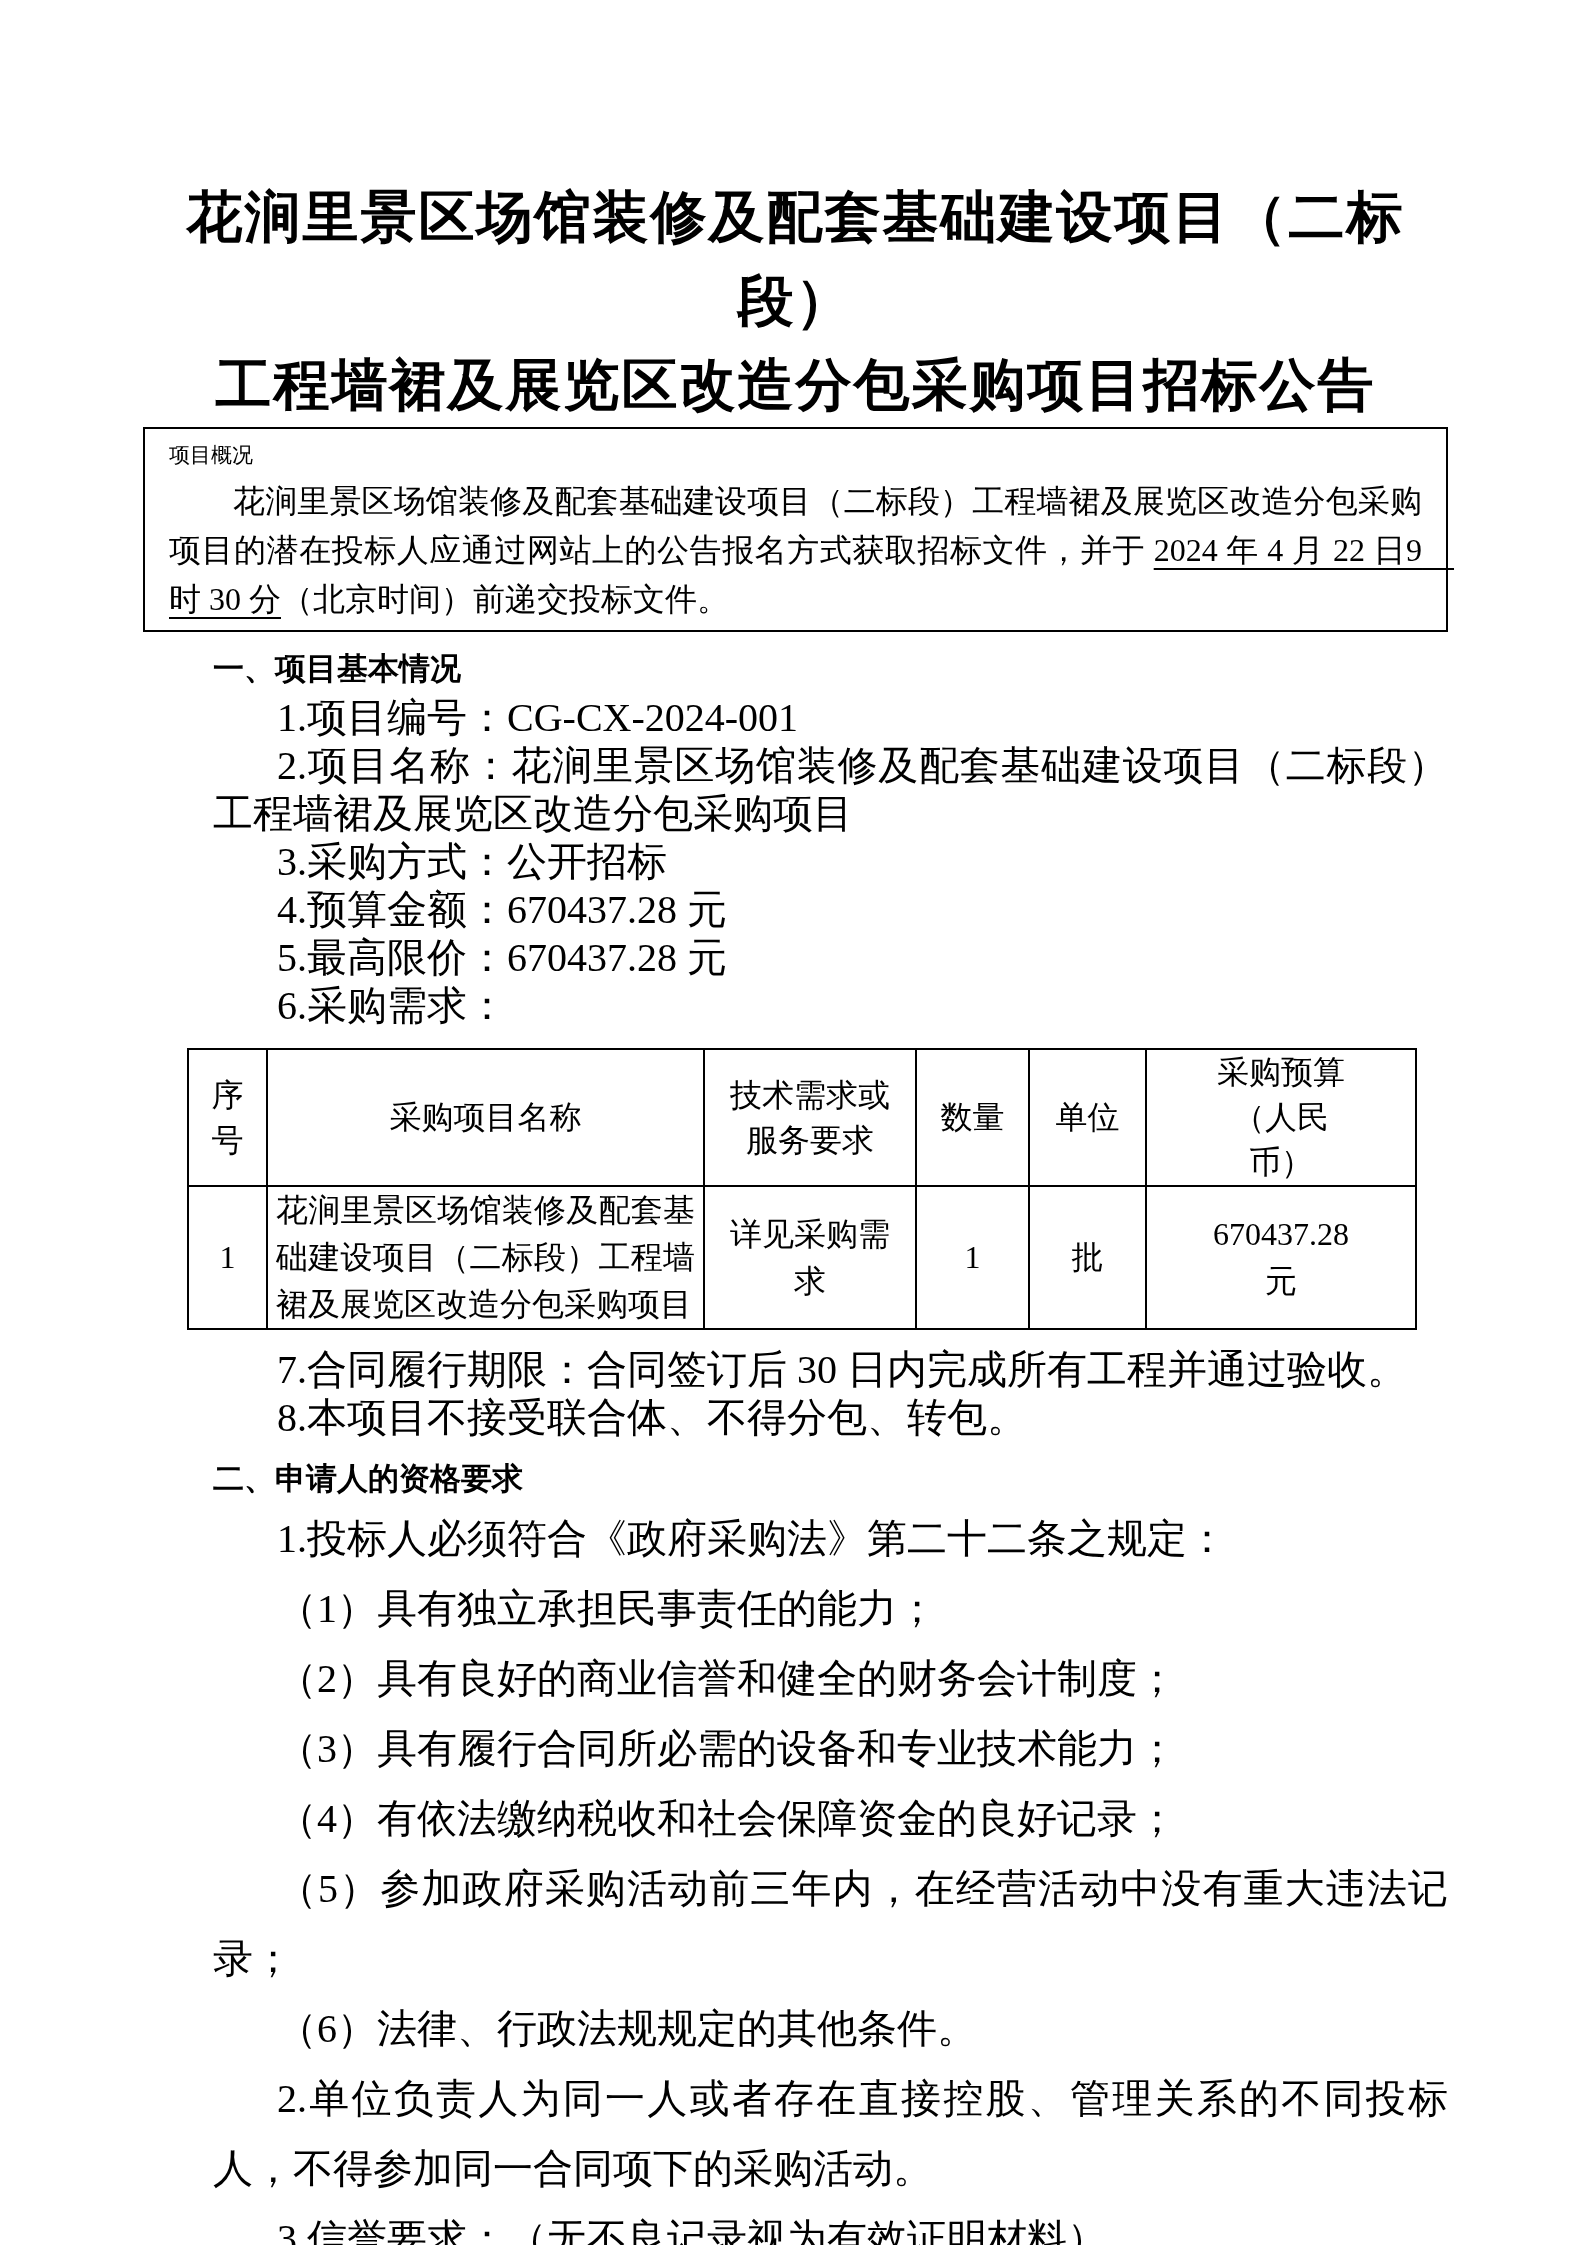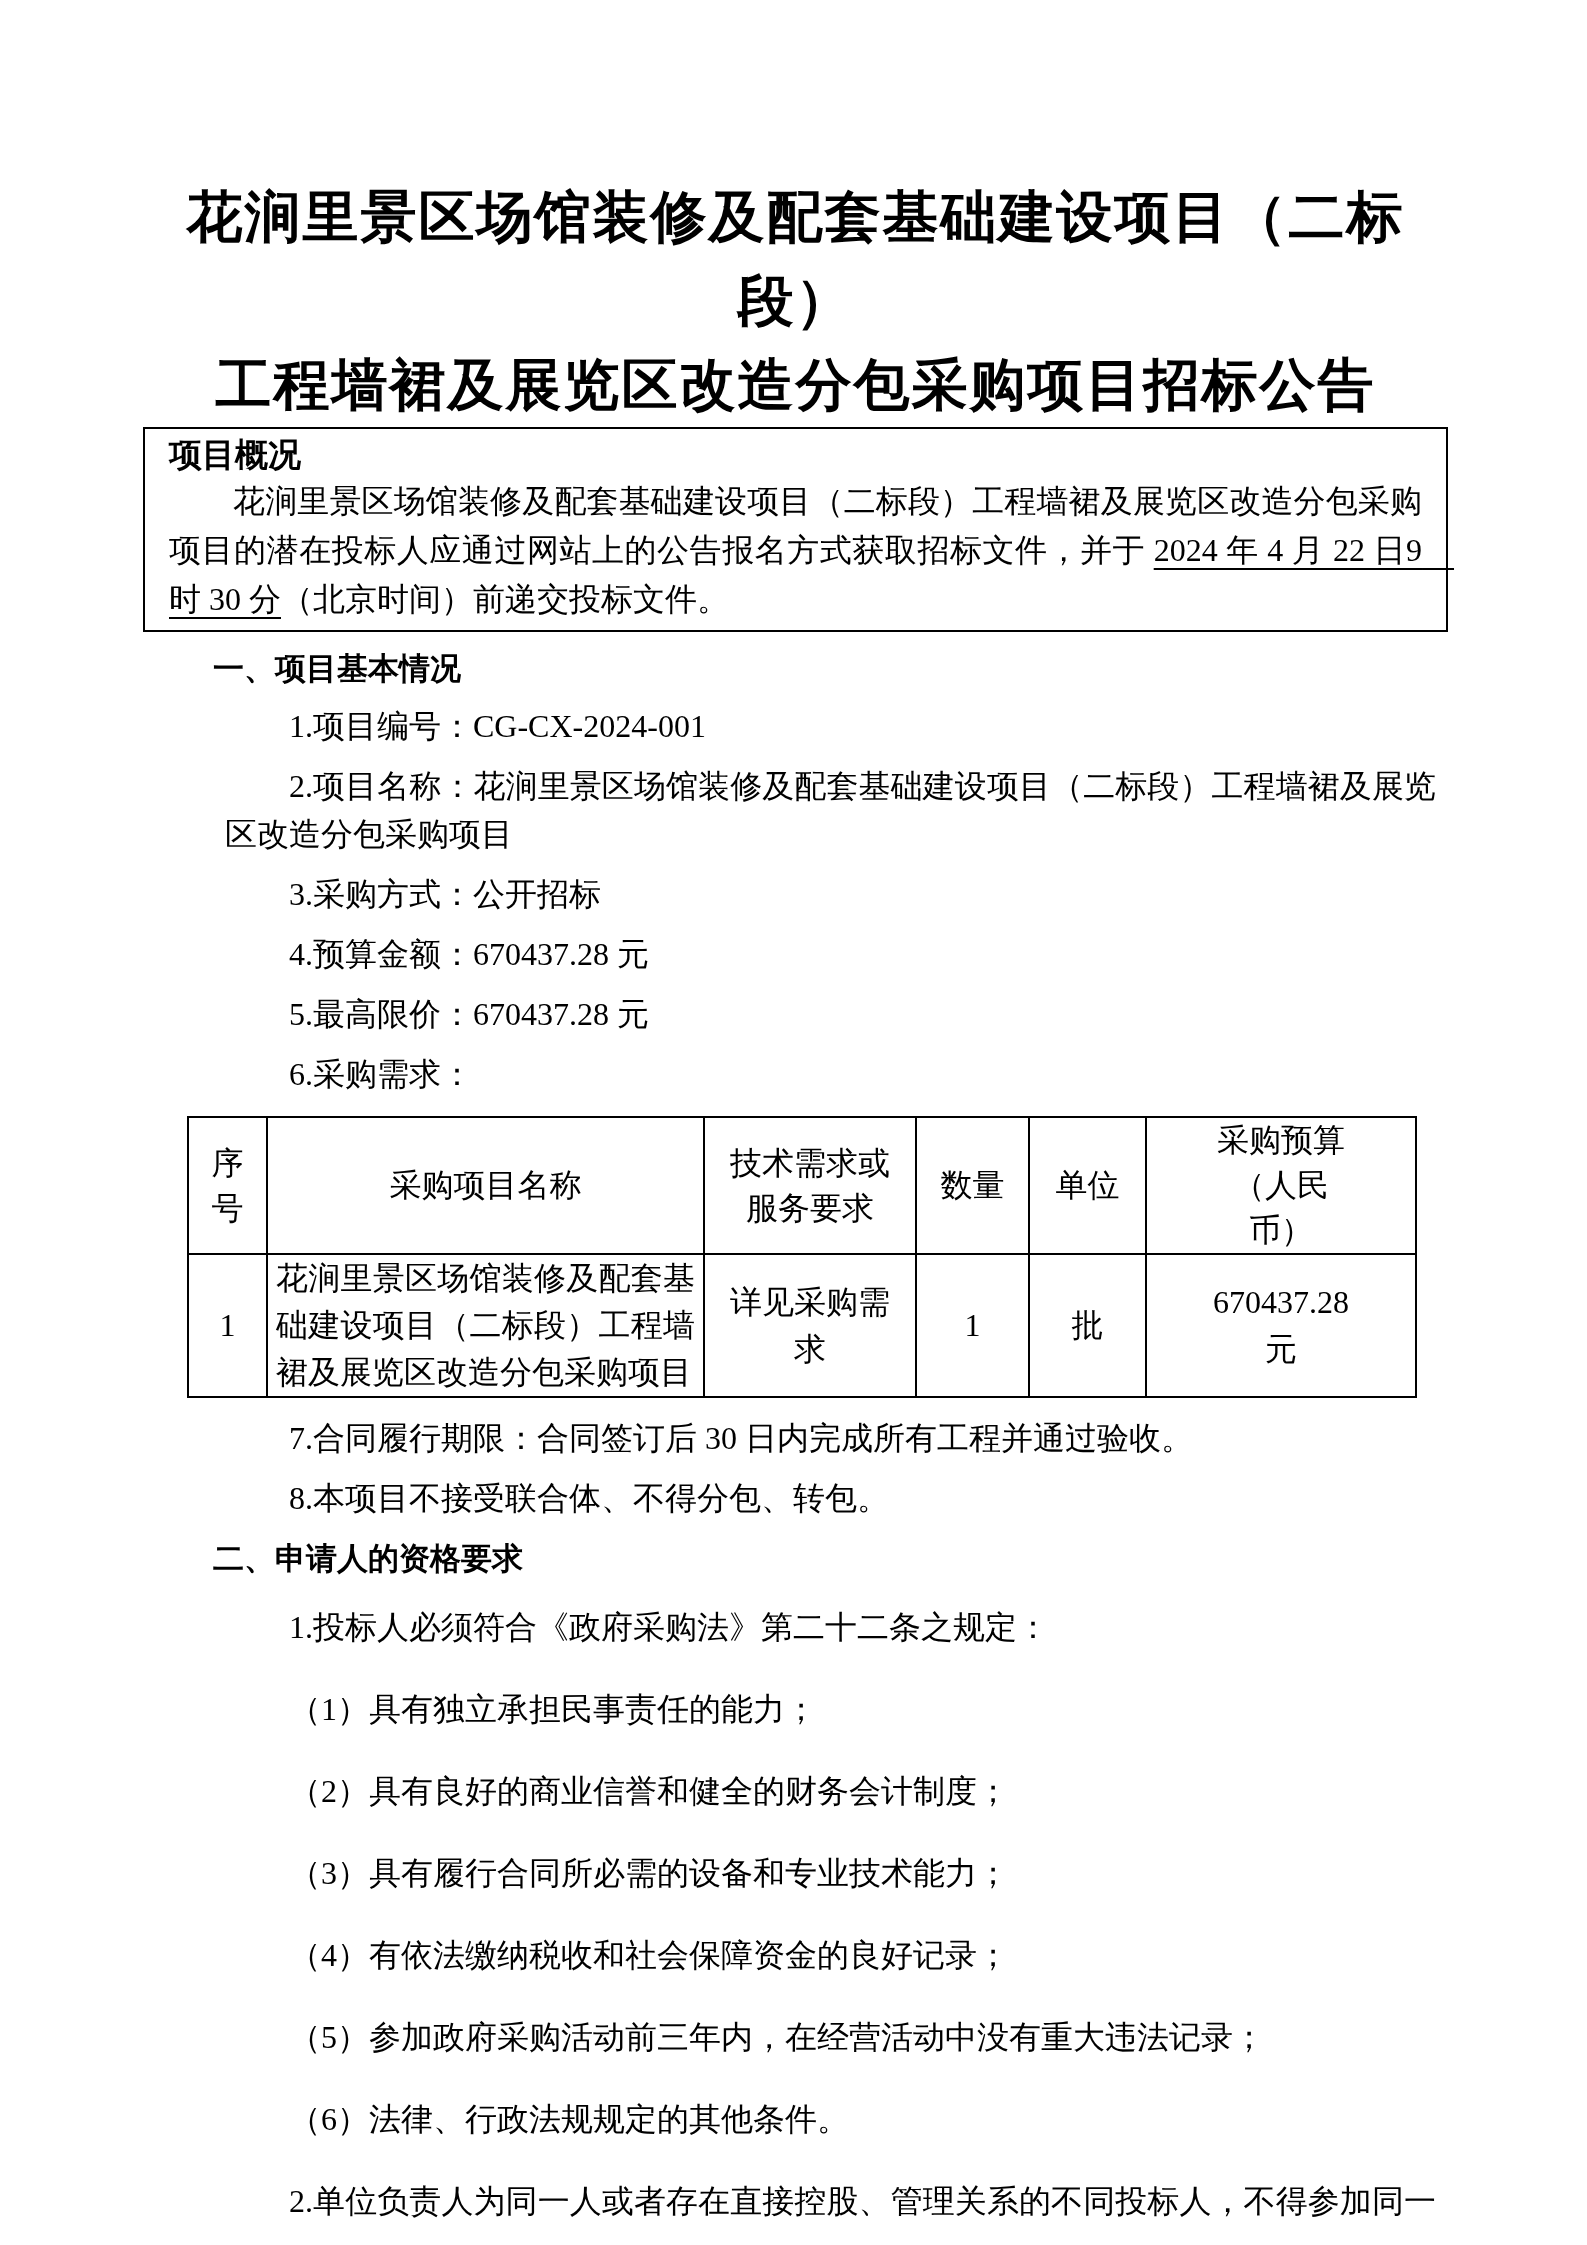--- a/index.html
+++ b/index.html
@@ -19,39 +19,39 @@
     text-align:center; letter-spacing:2px;
   }
   .title .line { display:block; }
 
   .overview-box {
     border:2px solid #000;
     padding:4px 24px 6px 24px;
   }
   .box-heading {
     font-family:"Liberation Sans","DejaVu Sans",sans-serif;
-    font-weight:bold; font-size:33px; line-height:44px;
+    font-weight:normal; font-size:21px; line-height:44px;
   }
   .box-para {
     margin:0; font-size:32px; line-height:49px;
     text-align:justify; text-indent:64px;
   }
   .u {
     text-decoration:underline;
     text-underline-offset:7px;
     text-decoration-thickness:2px;
   }
 
   h2.sec {
     font-family:"Liberation Sans","DejaVu Sans",sans-serif;
     font-weight:bold; font-size:31px; line-height:42px;
     margin:16px 0 4px 70px;
   }
   .item {
-    margin:12px; font-size:32px; line-height:48px;
+    margin:0; font-size:40px; line-height:48px;
     padding-left:70px; text-indent:64px; text-align:justify;
   }
   .sec2-item { line-height:70px; }
   .after-table { margin-top:16px; }
 
   table.ptable {
     border-collapse:collapse; table-layout:fixed;
     margin:18px 0 0 44px; width:1228px;
     font-size:32px;
   }

